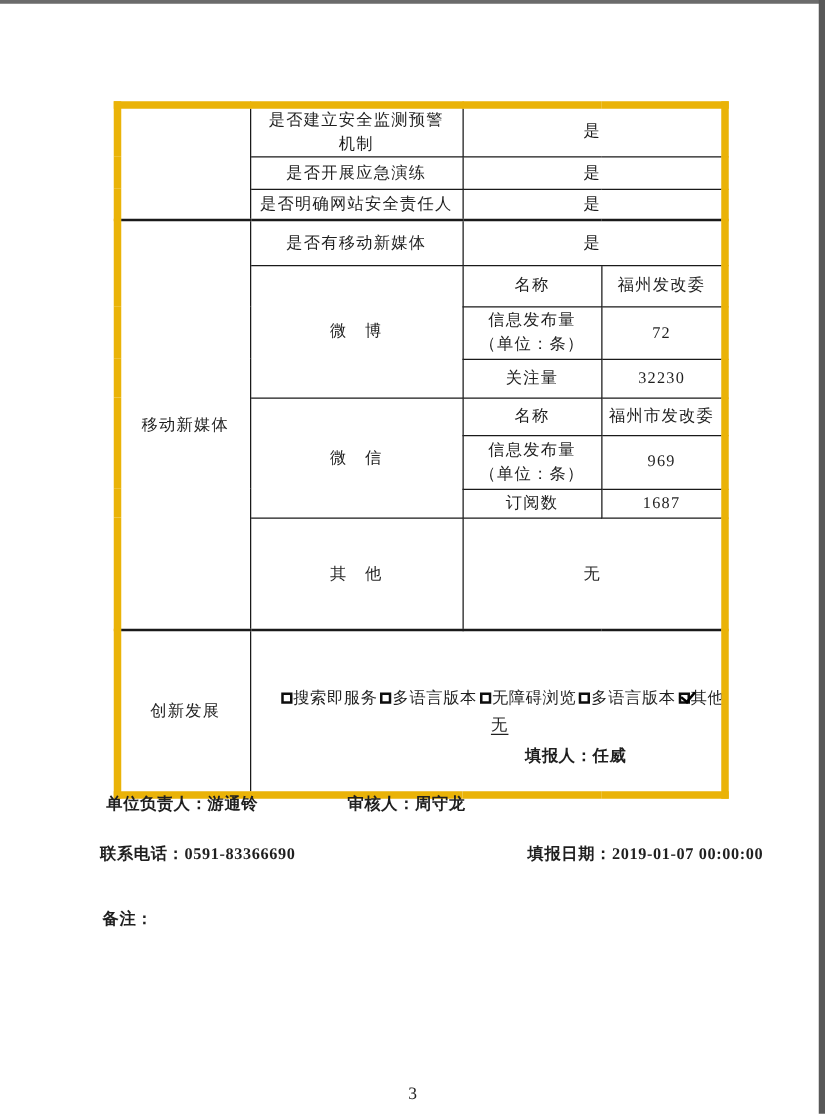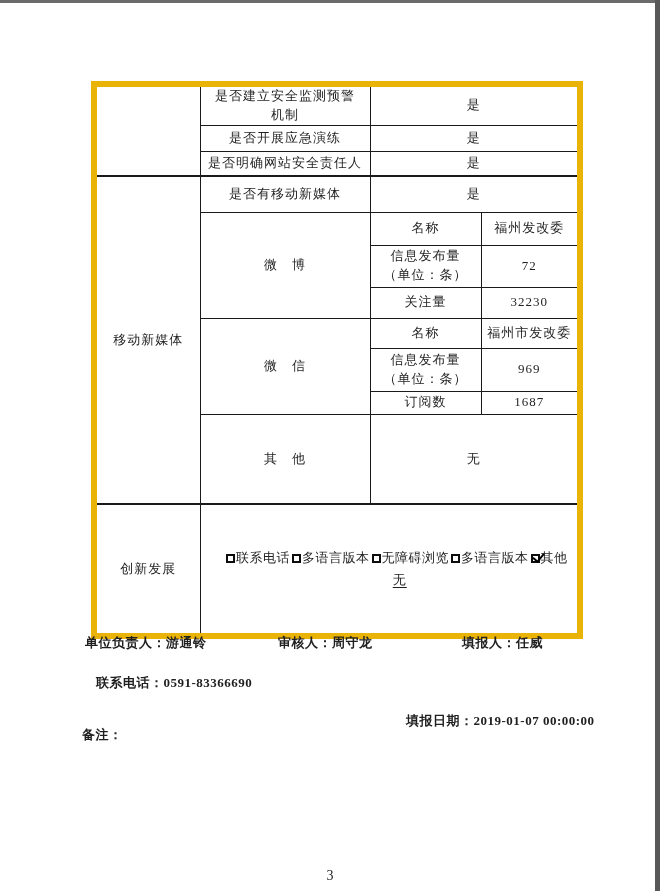--- a/index.html
+++ b/index.html
@@ -47,23 +47,23 @@
   .cb.checked::after {
     content:""; position:absolute;
     left:0px; top:-3px; width:9px; height:5px;
     border-left:2.5px solid #000; border-bottom:2.5px solid #000;
     transform:rotate(-50deg);
   }
 
   .footer-field { position:absolute; font-size:13px; font-weight:bold; letter-spacing:0.5px; white-space:nowrap; }
   .f-unit     { left:85px;  top:634px; }
   .f-reviewer { left:278px; top:634px; }
-  .f-filler   { left:420px; top:634px;margin-left:42px; }
-  .f-phone    { left:96px;  top:674px; }
-  .f-date     { left:406px; top:674px;margin-top:38px; }
+  .f-filler   { left:420px; top:596px; }
+  .f-phone    { left:80px;  top:674px; }
+  .f-date     { left:422px; top:674px; }
   .f-remark   { left:82px;  top:726px; }
   .page-num   { position:absolute; left:0; top:868px; width:660px; text-align:center; font-size:14px; letter-spacing:0; font-weight:normal; }
 </style>
 </head>
 <body>
 
 <div class="edge-top"></div>
 <div class="edge-right"></div>
 
 <table class="report">
@@ -130,21 +130,21 @@
 
     <tr class="h78">
       <td>其　他</td>
       <td colspan="2">无</td>
     </tr>
 
     <tr class="h109 section-top">
       <td>创新发展</td>
       <td colspan="3" class="innov-cell">
         <div class="cb-line">
-          <span class="cb"></span><span>联系电话</span><span class="cb"></span><span>多语言版本</span><span class="cb"></span><span>无障碍浏览</span><span class="cb"></span><span>多语言版本</span><span class="cb checked"></span><span>其他</span>
+          <span class="cb"></span><span>搜索即服务</span><span class="cb"></span><span>多语言版本</span><span class="cb"></span><span>无障碍浏览</span><span class="cb"></span><span>多语言版本</span><span class="cb checked"></span><span>其他</span>
         </div>
         <div class="cb-other"><span>无</span></div>
       </td>
     </tr>
   </tbody>
 </table>
 
 <div class="footer-field f-unit"><span>单位负责人：</span><span>游通铃</span></div>
 <div class="footer-field f-reviewer"><span>审核人：</span><span>周守龙</span></div>
 <div class="footer-field f-filler"><span>填报人：</span><span>任威</span></div>

